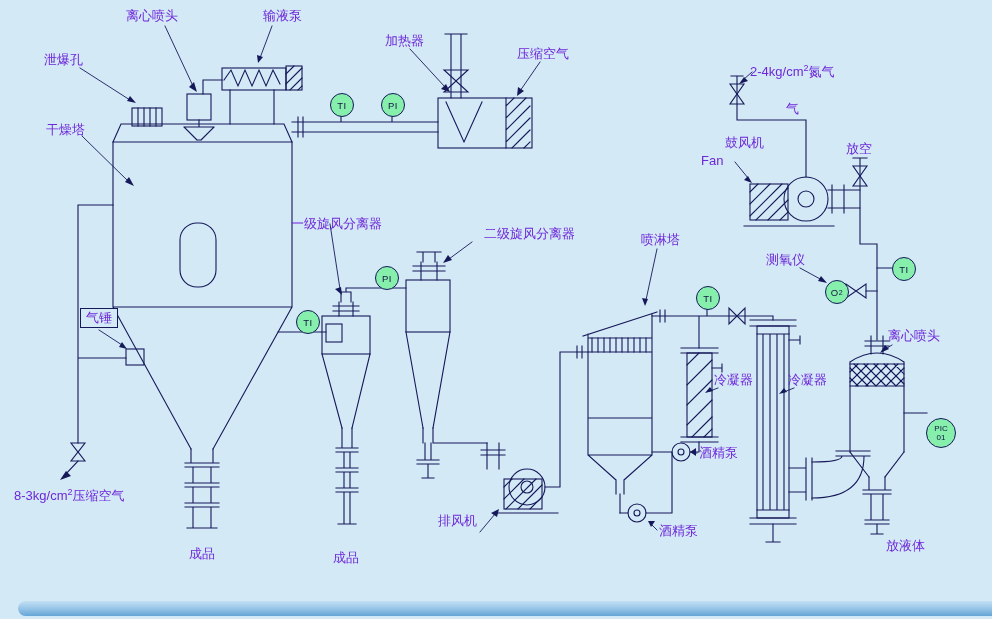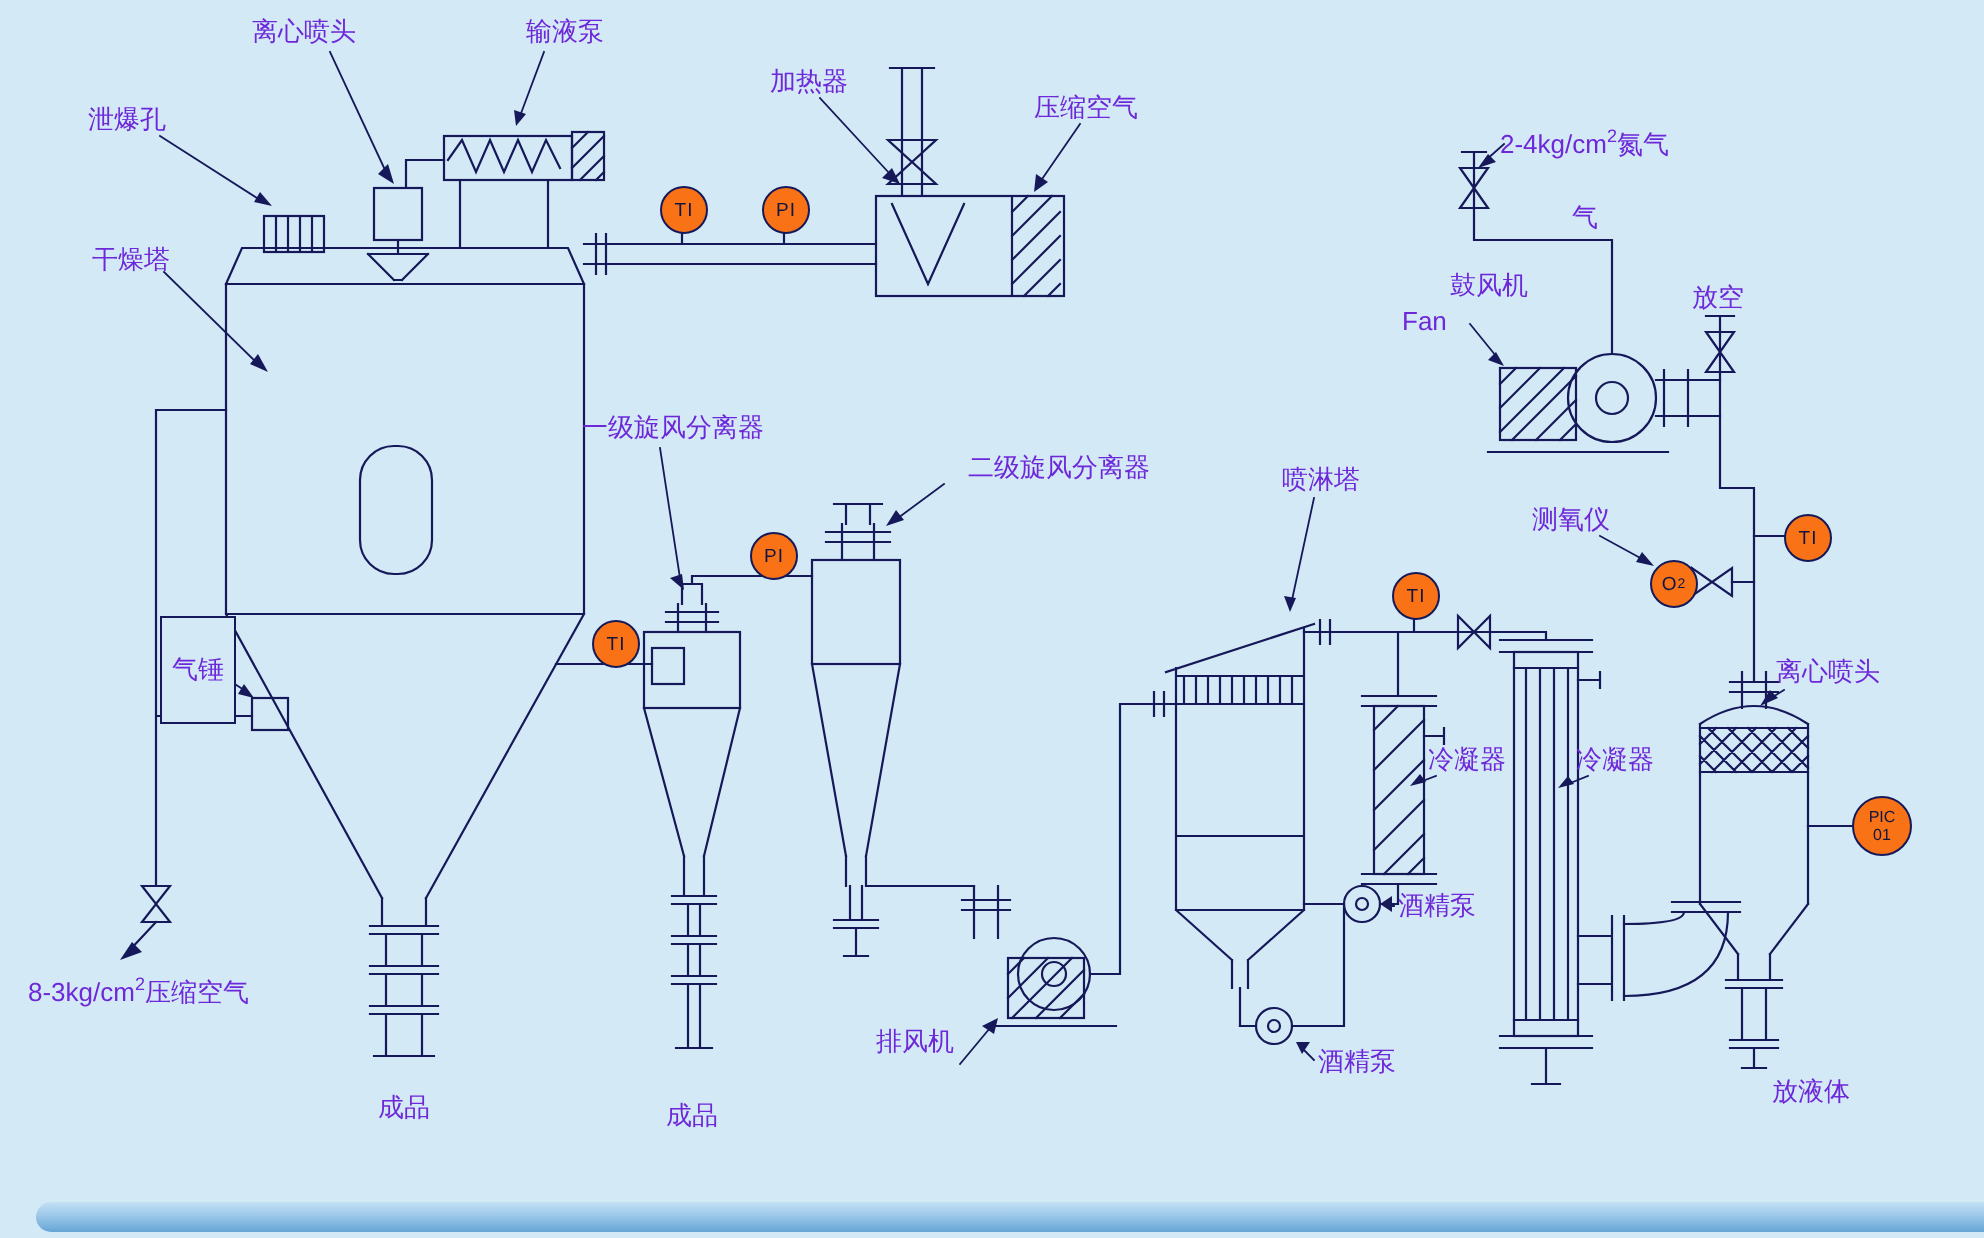--- a/index.html
+++ b/index.html
@@ -1,26 +1,26 @@
 <!DOCTYPE html>
 <html><head>
 <meta charset="utf-8">
 <style>
   html,body{margin:0;padding:0;}
   #stage{position:relative;width:992px;height:619px;background:#d4e9f6;overflow:hidden;
          font-family:"Liberation Sans","DejaVu Sans",sans-serif;color:#101542;}
   #art{position:absolute;left:0;top:0;z-index:1;}
   .lbl{position:absolute;z-index:3;font-size:13px;line-height:16px;white-space:nowrap;color:#6d28d9;}
   .lbl sup{font-size:9px;vertical-align:super;}
-  .boxed{border:1px solid #15195a;padding:18px 5px;background:#d4e9f6;}
+  .boxed{border:1px solid #15195a;padding:1px 5px;background:#d4e9f6;}
   .bubble{position:absolute;z-index:3;width:22px;height:22px;border:1.3px solid #15195a;border-radius:50%;
-          background:#f97316;display:flex;align-items:center;justify-content:center;
+          background:#86efac;display:flex;align-items:center;justify-content:center;
           font-size:9.5px;letter-spacing:.5px;color:#101542;}
   .bubble sub{font-size:7px;vertical-align:sub;}
-  .bubble.big{width:28px;height:28px;flex-direction:column;font-size:8px;line-height:9px;letter-spacing:0;}
+  .bubble.big{width:28px;height:28px;flex-direction:column;font-size:8px;line-height:9px;letter-spacing:0;margin-top:20px;}
   #bottombar{position:absolute;left:18px;right:0;top:601px;height:15px;z-index:2;
              border-radius:8px 0 0 8px;
              background:linear-gradient(to bottom,#c3e0f4 0%,#9cc8e9 45%,#66a5d6 100%);}
 </style>
 </head>
 <body>
 
 <div id="stage">
 
 <svg id="art" width="992" height="619" viewBox="0 0 992 619" fill="none" stroke="#15195a" stroke-width="1.1" stroke-linecap="square">
@@ -190,21 +190,21 @@
 <div class="lbl" style="left:263px;top:8px">输液泵</div>
 <div class="lbl" style="left:44px;top:52px">泄爆孔</div>
 <div class="lbl" style="left:46px;top:122px">干燥塔</div>
 <div class="lbl" style="left:385px;top:33px">加热器</div>
 <div class="lbl" style="left:517px;top:46px">压缩空气</div>
 <div class="lbl" style="left:750px;top:60px"><span>2-4kg/cm</span><sup>2</sup><span>氮气</span></div>
 <div class="lbl" style="left:786px;top:101px">气</div>
 <div class="lbl" style="left:725px;top:135px">鼓风机</div>
 <div class="lbl" style="left:701px;top:153px">Fan</div>
 <div class="lbl" style="left:846px;top:141px">放空</div>
-<div class="lbl" style="left:291px;top:206px">一级旋风分离器</div>
+<div class="lbl" style="left:291px;top:216px">一级旋风分离器</div>
 <div class="lbl" style="left:484px;top:226px">二级旋风分离器</div>
 <div class="lbl" style="left:641px;top:232px">喷淋塔</div>
 <div class="lbl" style="left:766px;top:252px">测氧仪</div>
 <div class="lbl" style="left:888px;top:328px">离心喷头</div>
 <div class="lbl" style="left:714px;top:372px">冷凝器</div>
 <div class="lbl" style="left:788px;top:372px">冷凝器</div>
 <div class="lbl" style="left:699px;top:445px">酒精泵</div>
 <div class="lbl" style="left:659px;top:523px">酒精泵</div>
 <div class="lbl boxed" style="left:80px;top:308px">气锤</div>
 <div class="lbl" style="left:14px;top:484px"><span>8-3kg/cm</span><sup>2</sup><span>压缩空气</span></div>

